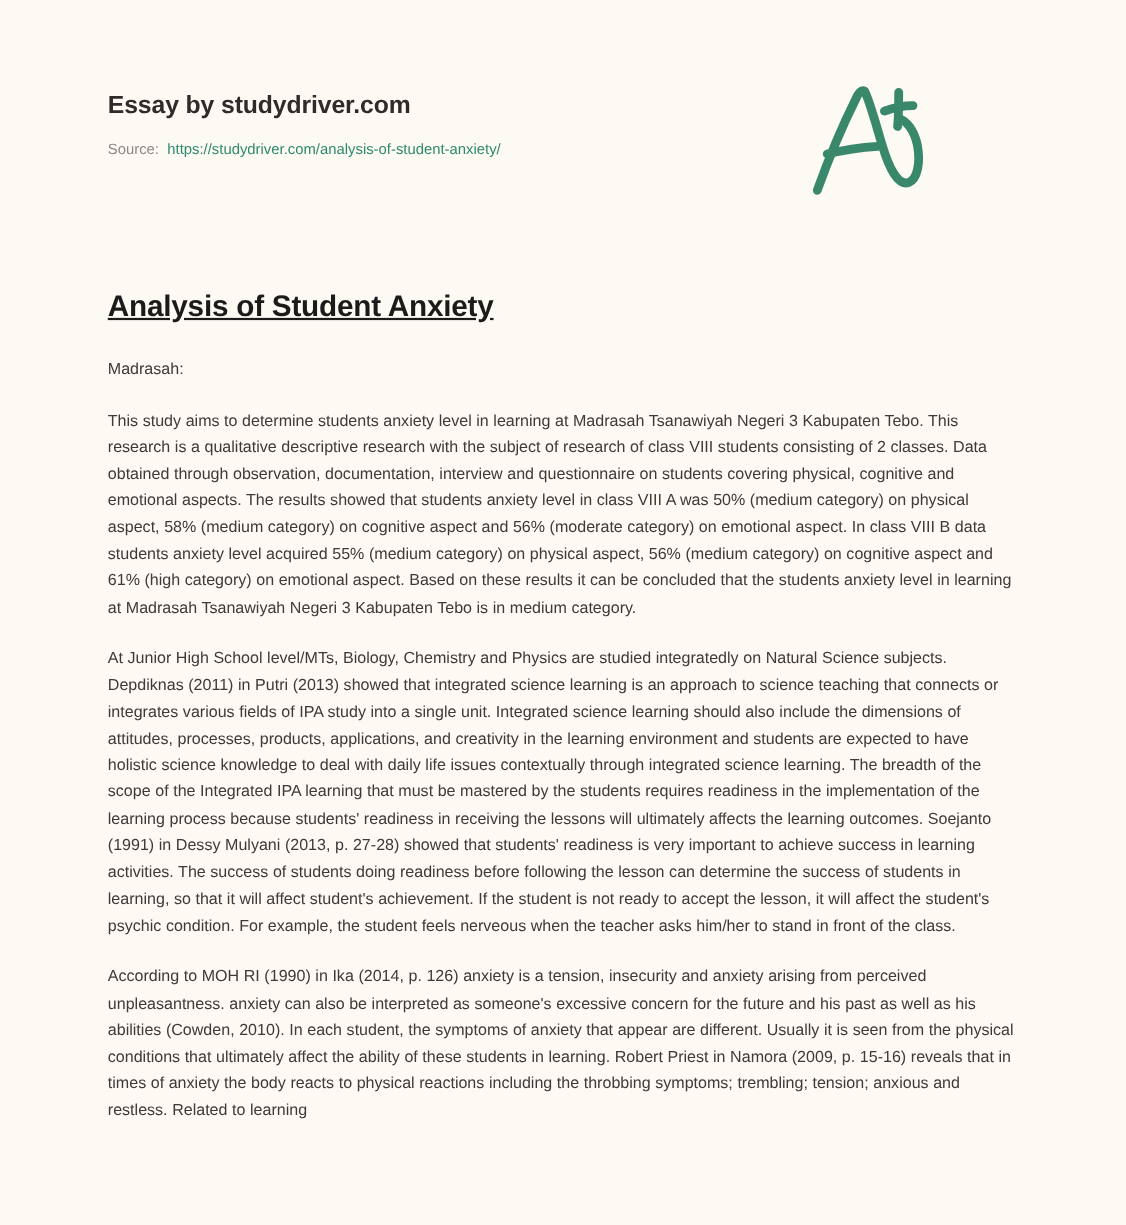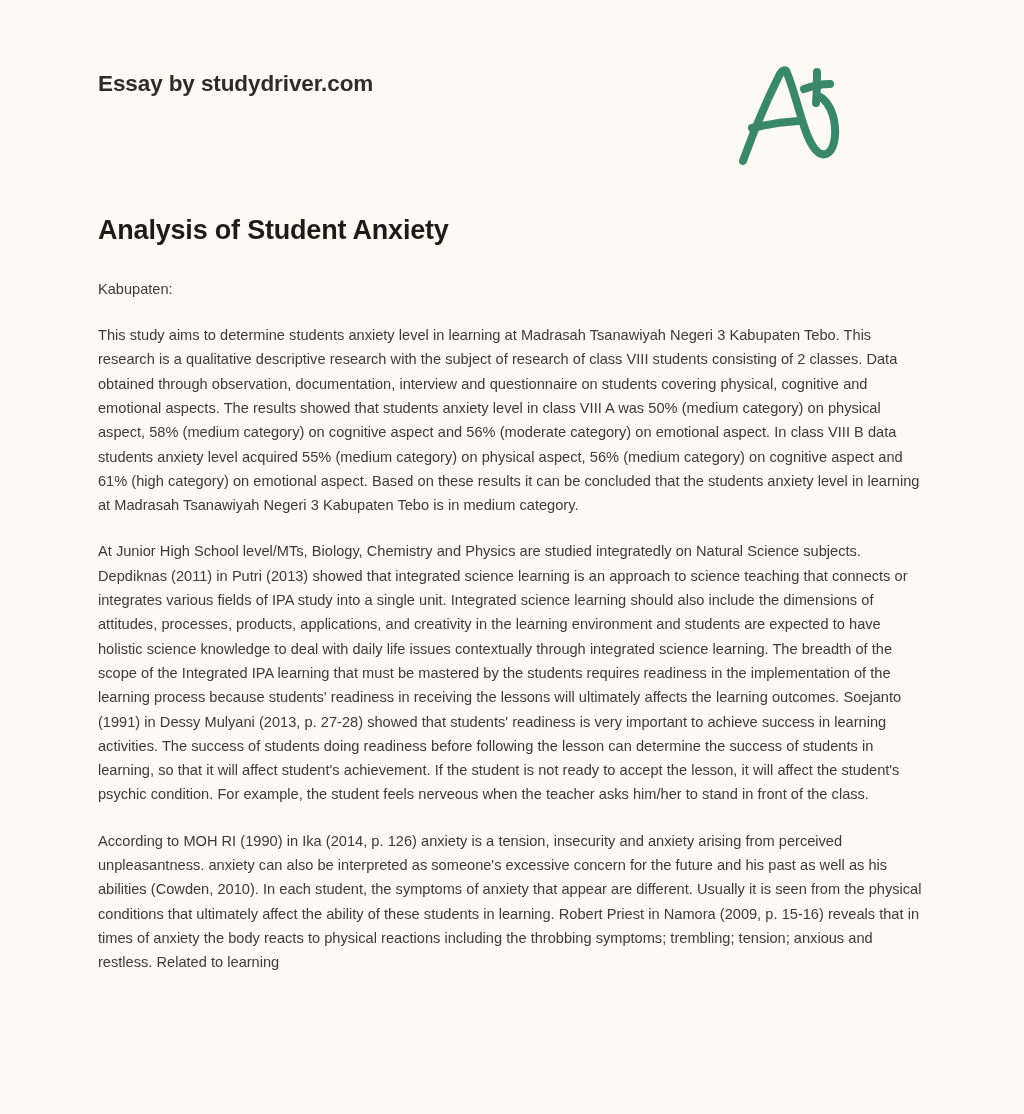--- a/index.html
+++ b/index.html
@@ -14,21 +14,21 @@
     overflow: hidden;
     position: relative;
     -webkit-font-smoothing: antialiased;
   }
 
   .page {
     position: relative;
     width: 1024px;
     height: 1114px;
     box-sizing: border-box;
-    padding: 4px 98px;
+    padding: 16px 98px;
   }
 
   
   .header {
     position: relative;
     padding-top: 66px;
   }
 
   .brand-title {
     font-size: 22.5px;
@@ -72,20 +72,21 @@
 
   
   .doc-title {
     margin: 0;
     padding-top: 117px;
     font-size: 27px;
     font-weight: bold;
     color: #1c1b1a;
     letter-spacing: -0.2px;
     line-height: 1.25;
+    text-decoration: underline;
   }
 
   
   .doc-body {
     padding-top: 29px;
     width: 828px;
   }
 
   .doc-body p {
     margin: 0 0 22px 0;
@@ -101,20 +102,24 @@
   }
 </style>
 </head>
 <body>
 
 <div class="page">
 
   <div class="header">
     <h1 class="brand-title">Essay by studydriver.com</h1>
 
+    <div class="source-line">
+      <span class="source-label">Source:</span>
+      <span>&nbsp;</span><a class="source-url" href="#">https://studydriver.com/analysis-of-student-anxiety/</a>
+    </div>
 
     <div class="logo">
       <svg viewBox="0 0 116 116" xmlns="http://www.w3.org/2000/svg" aria-hidden="true">
         <g fill="none" stroke="#39886c" stroke-linecap="round" stroke-linejoin="round">
 
           <path d="M13 105 C 22 80, 36 46, 48 22 C 50 17, 53 13, 56 15" stroke-width="8"></path>
 
           <path d="M56 15 C 60 22, 66 44, 72 64 C 78 84, 86 101, 96 98 C 104 95, 107 80, 104 64 C 101 50, 94 42, 88 40" stroke-width="8"></path>
 
           <path d="M22 72 C 34 69, 52 66, 68 65" stroke-width="8"></path>
@@ -123,21 +128,21 @@
 
           <path d="M87 16 C 87 26, 87 38, 86 47" stroke-width="8"></path>
         </g>
       </svg>
     </div>
   </div>
 
   <h2 class="doc-title">Analysis of Student Anxiety</h2>
 
   <div class="doc-body">
-    <p class="section-head">Kabupaten:</p>
+    <p class="section-head">Madrasah:</p>
 
     <p>This study aims to determine students anxiety level in learning at Madrasah Tsanawiyah Negeri 3 Kabupaten Tebo. This research is a qualitative descriptive research with the subject of research of class VIII students consisting of 2 classes. Data obtained through observation, documentation, interview and questionnaire on students covering physical, cognitive and emotional aspects. The results showed that students anxiety level in class VIII A was 50% (medium category) on physical aspect, 58% (medium category) on cognitive aspect and 56% (moderate category) on emotional aspect. In class VIII B data students anxiety level acquired 55% (medium category) on physical aspect, 56% (medium category) on cognitive aspect and 61% (high category) on emotional aspect. Based on these results it can be concluded that the students anxiety level in learning at Madrasah Tsanawiyah Negeri 3 Kabupaten Tebo is in medium category.</p>
 
 
     <p>At Junior High School level/MTs, Biology, Chemistry and Physics are studied integratedly on Natural Science subjects. Depdiknas (2011) in Putri (2013) showed that integrated science learning is an approach to science teaching that connects or integrates various fields of IPA study into a single unit. Integrated science learning should also include the dimensions of attitudes, processes, products, applications, and creativity in the learning environment and students are expected to have holistic science knowledge to deal with daily life issues contextually through integrated science learning. The breadth of the scope of the Integrated IPA learning that must be mastered by the students requires readiness in the implementation of the learning process because students' readiness in receiving the lessons will ultimately affects the learning outcomes. Soejanto (1991) in Dessy Mulyani (2013, p. 27-28) showed that students' readiness is very important to achieve success in learning activities. The success of students doing readiness before following the lesson can determine the success of students in learning, so that it will affect student's achievement. If the student is not ready to accept the lesson, it will affect the student's psychic condition. For example, the student feels nerveous when the teacher asks him/her to stand in front of the class.</p>
 
     <p>According to MOH RI (1990) in Ika (2014, p. 126) anxiety is a tension, insecurity and anxiety arising from perceived unpleasantness. anxiety can also be interpreted as someone's excessive concern for the future and his past as well as his abilities (Cowden, 2010). In each student, the symptoms of anxiety that appear are different. Usually it is seen from the physical conditions that ultimately affect the ability of these students in learning. Robert Priest in Namora (2009, p. 15-16) reveals that in times of anxiety the body reacts to physical reactions including the throbbing symptoms; trembling; tension; anxious and restless. Related to learning</p>
   </div>
 
 </div>

